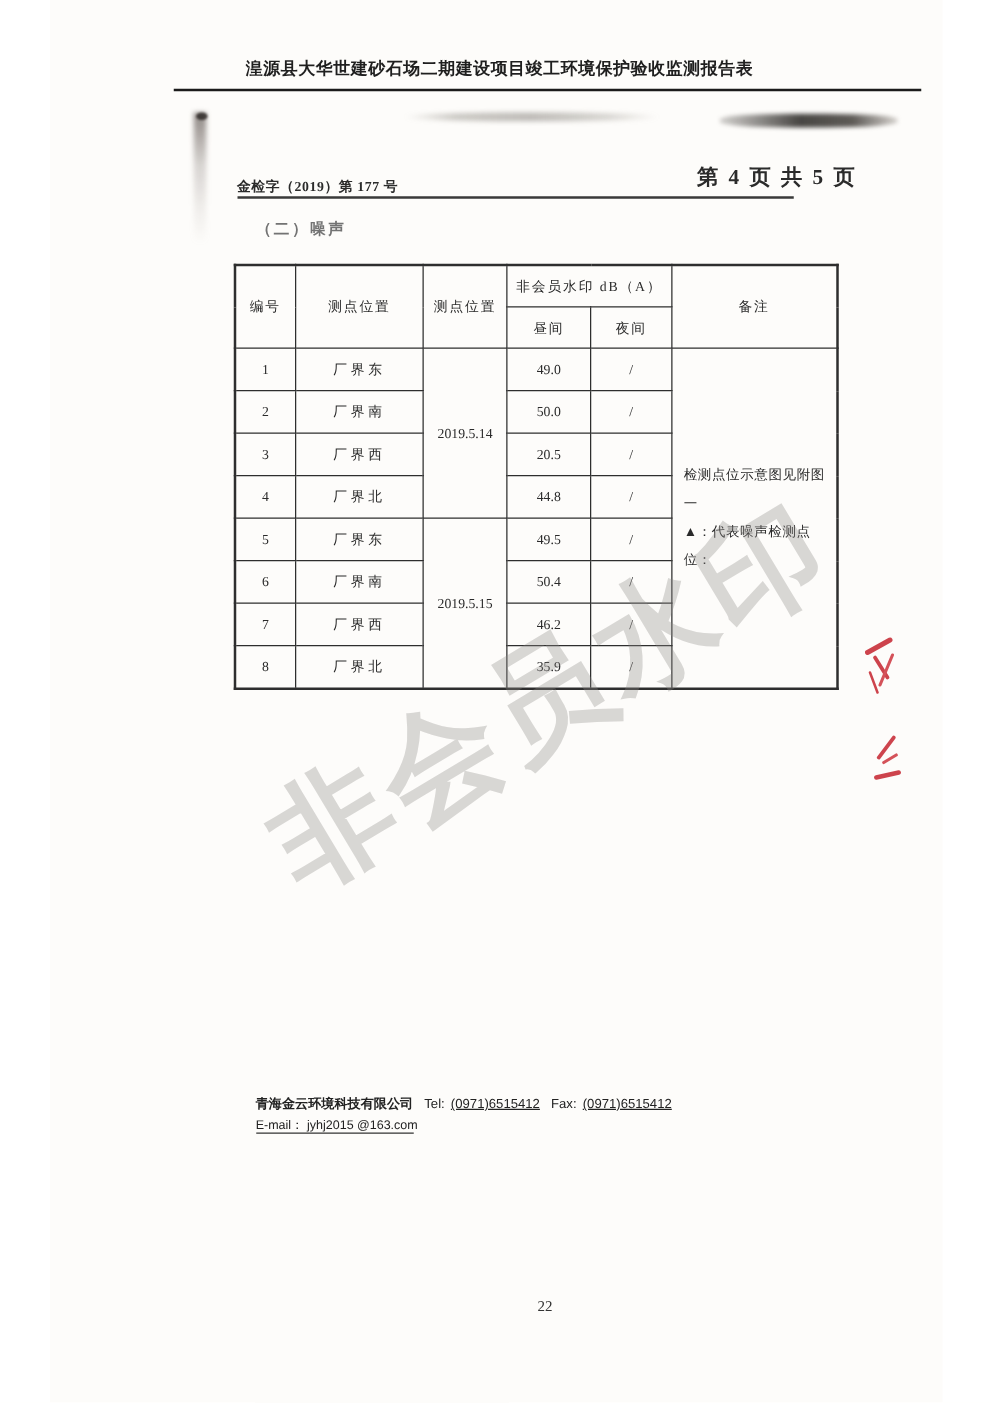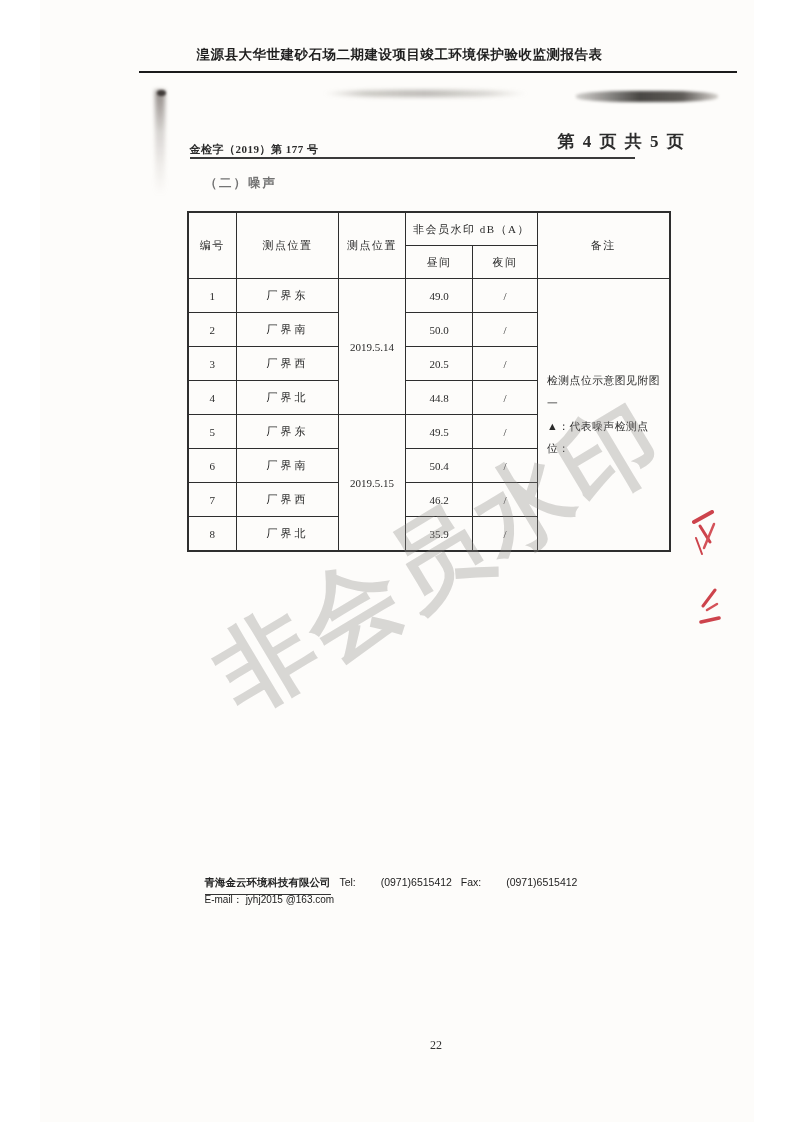--- a/index.html
+++ b/index.html
@@ -56,24 +56,24 @@
     text-align:left; padding:0 6px 0 9px; letter-spacing:.5px;
     font-size:10.8px; line-height:2.1; vertical-align:middle;
   }
   
   .footer-line1{
     position:absolute; left:165px; top:876px; font-size:10.5px; color:#222;
     font-family:"Liberation Sans", sans-serif;
   }
   .footer-line1 .company{
     font-family:"Liberation Serif", serif; font-weight:bold;
-    border-bottom:1px solid #333; padding-bottom:6px;
+    border-bottom:1px solid #333; padding-bottom:17px;
   }
   .footer-line1 .lbl{margin-left:6px;}
-  .footer-line1 .val{margin-left:22px;}
+  .footer-line1 .val{margin-left:2px;text-decoration:underline;}
   .footer-line2{
     position:absolute; left:165px; top:893px; font-size:10px; color:#222;
     font-family:"Liberation Sans", sans-serif;
   }
   .page-number{
     position:absolute; left:0; top:1038px; width:793px; text-align:center;
     font-size:12px; color:#333;
   }
   
   .watermark{

